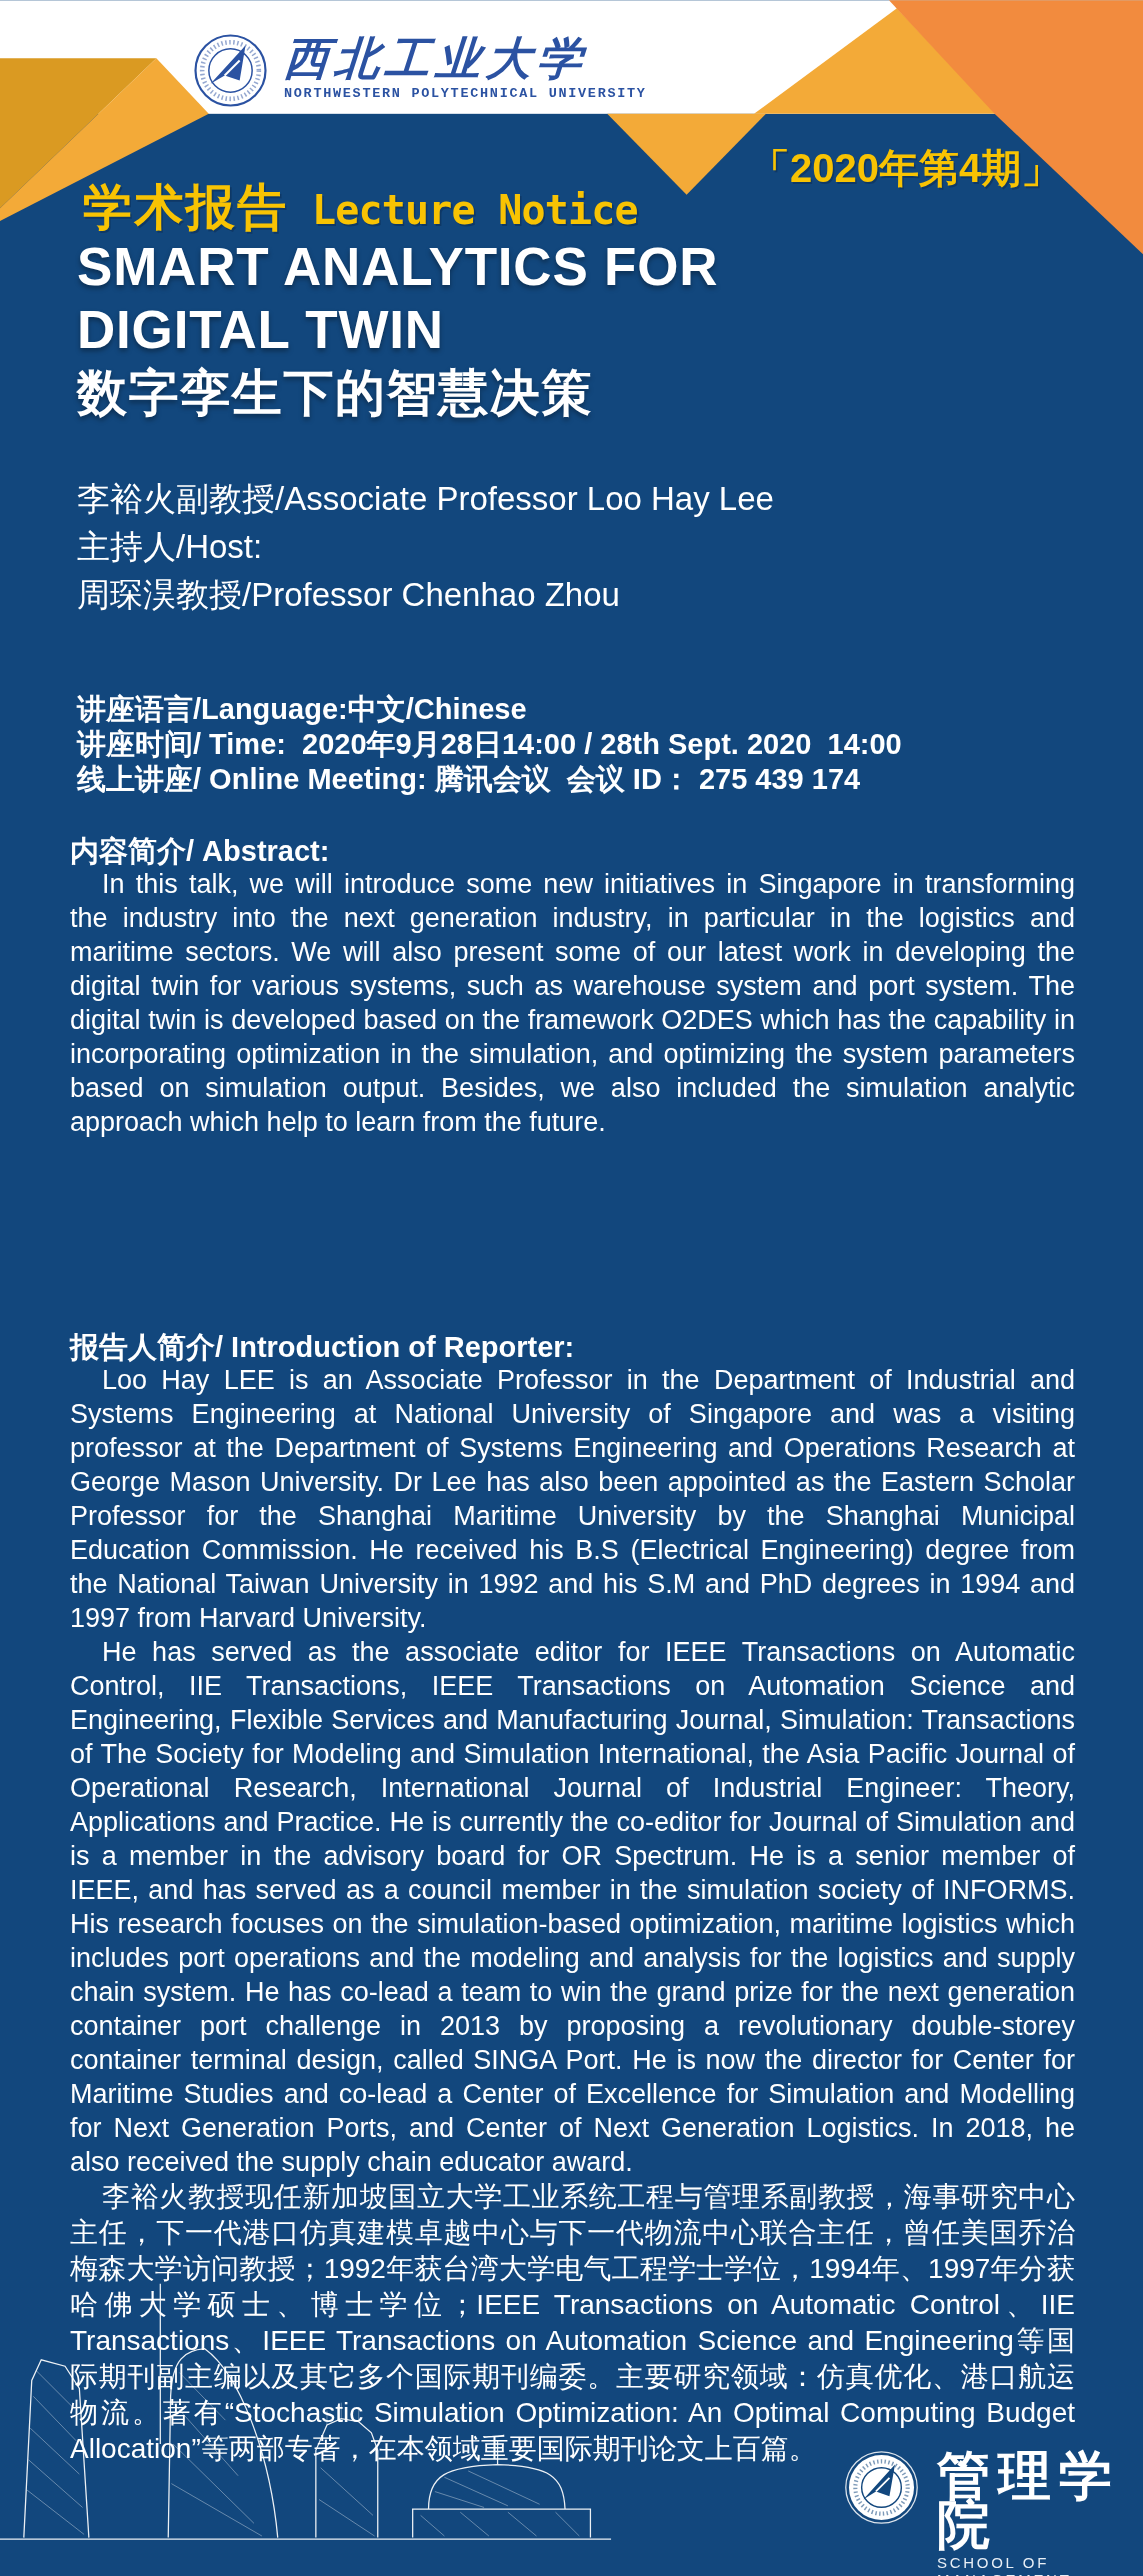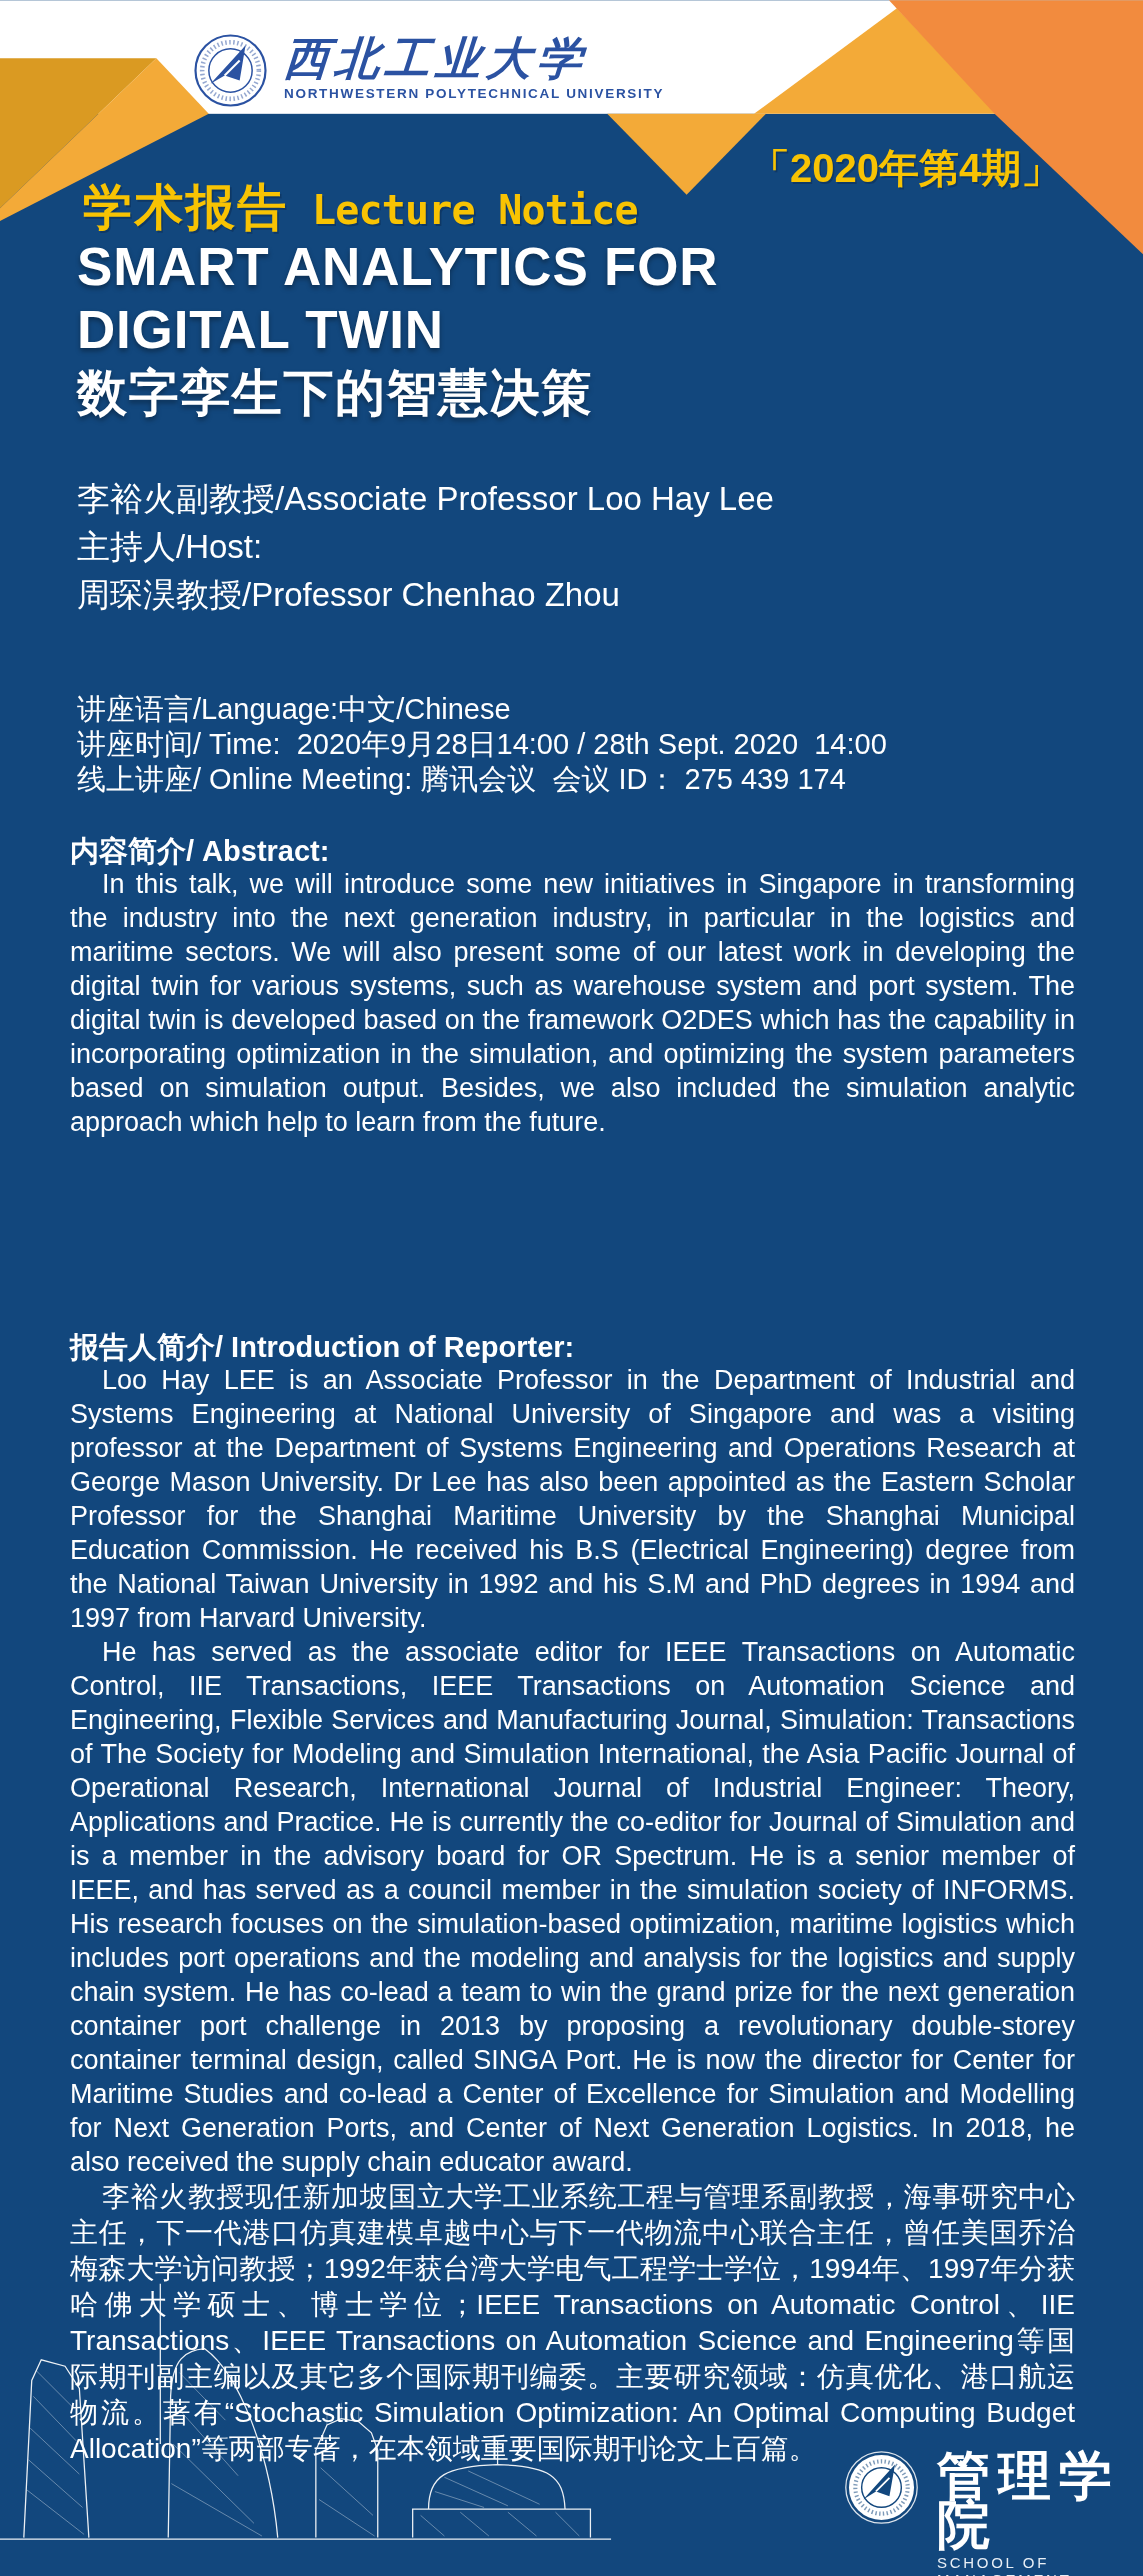--- a/index.html
+++ b/index.html
@@ -23,40 +23,40 @@
   
   .univ{left:193px;top:33px;display:flex;align-items:flex-start;z-index:3;}
   .univ .emblem{width:75px;height:75px;flex:0 0 auto;}
   .univ .txt{margin-left:16px;}
   .univ .cn{
     font-family:"DejaVu Serif", serif; font-style:italic; font-weight:700;
     color:var(--logoblue); font-size:45px; line-height:51px; letter-spacing:5.6px;
     transform:skewX(-4deg);
   }
   .univ .en{
-    font-family:Liberation Sans, sans-serif; color:var(--logoblue);
+    font-family:Liberation Mono, monospace; color:var(--logoblue);
     font-size:13.5px; letter-spacing:1.7px; margin-top:2.4px; font-weight:700;
   }
   
   .banner-line{left:83px;top:135px;z-index:3;color:var(--yellow);font-weight:700;
     text-shadow:1.6px 2.4px 0 rgba(10,30,60,.35); white-space:nowrap;margin-top:40px;}
   .banner-line .cn{font-size:49px;letter-spacing:2.4px;}
   .banner-line .en{font-family:"DejaVu Sans Mono", monospace;font-size:40px;letter-spacing:-0.8px;}
   .issue{left:750px;top:141px;z-index:3;color:var(--yellow);font-weight:700;
     font-size:40px;letter-spacing:0;text-shadow:1.6px 2.4px 0 rgba(10,30,60,.35);white-space:nowrap;}
   
   .title{left:77px;top:235px;z-index:3;text-shadow:0 3.2px 5.6px rgba(0,0,0,.35);}
   .title .t-en{font-size:53px;line-height:63px;font-weight:700;letter-spacing:0.8px;}
   .title .t-cn{font-size:50px;line-height:64px;font-weight:700;letter-spacing:1.6px;}
   
   .people{left:77px;top:475px;z-index:2;}
   .people .label{font-size:33px;line-height:48px;font-weight:400;}
   .people .name{font-size:33px;line-height:48px;font-weight:400;}
   .meta{left:77px;top:692px;z-index:2;}
-  .meta div{font-size:29px;line-height:35px;font-weight:400;white-space:pre-wrap;}
+  .meta div{font-size:29px;line-height:35px;font-weight:700;white-space:pre-wrap;}
   
   .sec-heading{z-index:2;font-size:29px;font-weight:700;}
   .bodytext{z-index:2;width:1005px;left:70px;}
   .bodytext p{margin:0;text-align:justify;text-indent:32px;}
   .bodytext p.en{font-size:27px;line-height:34px;}
   .bodytext p.cn{font-size:28px;line-height:36px;}
   
   .skyline{left:0;top:2277px;z-index:1;opacity:.92;}
   .skyline path,.skyline line{stroke:#fff;fill:none;stroke-width:1.6;}
   .skyline .hatch{opacity:.45;stroke-width:1.1;}

